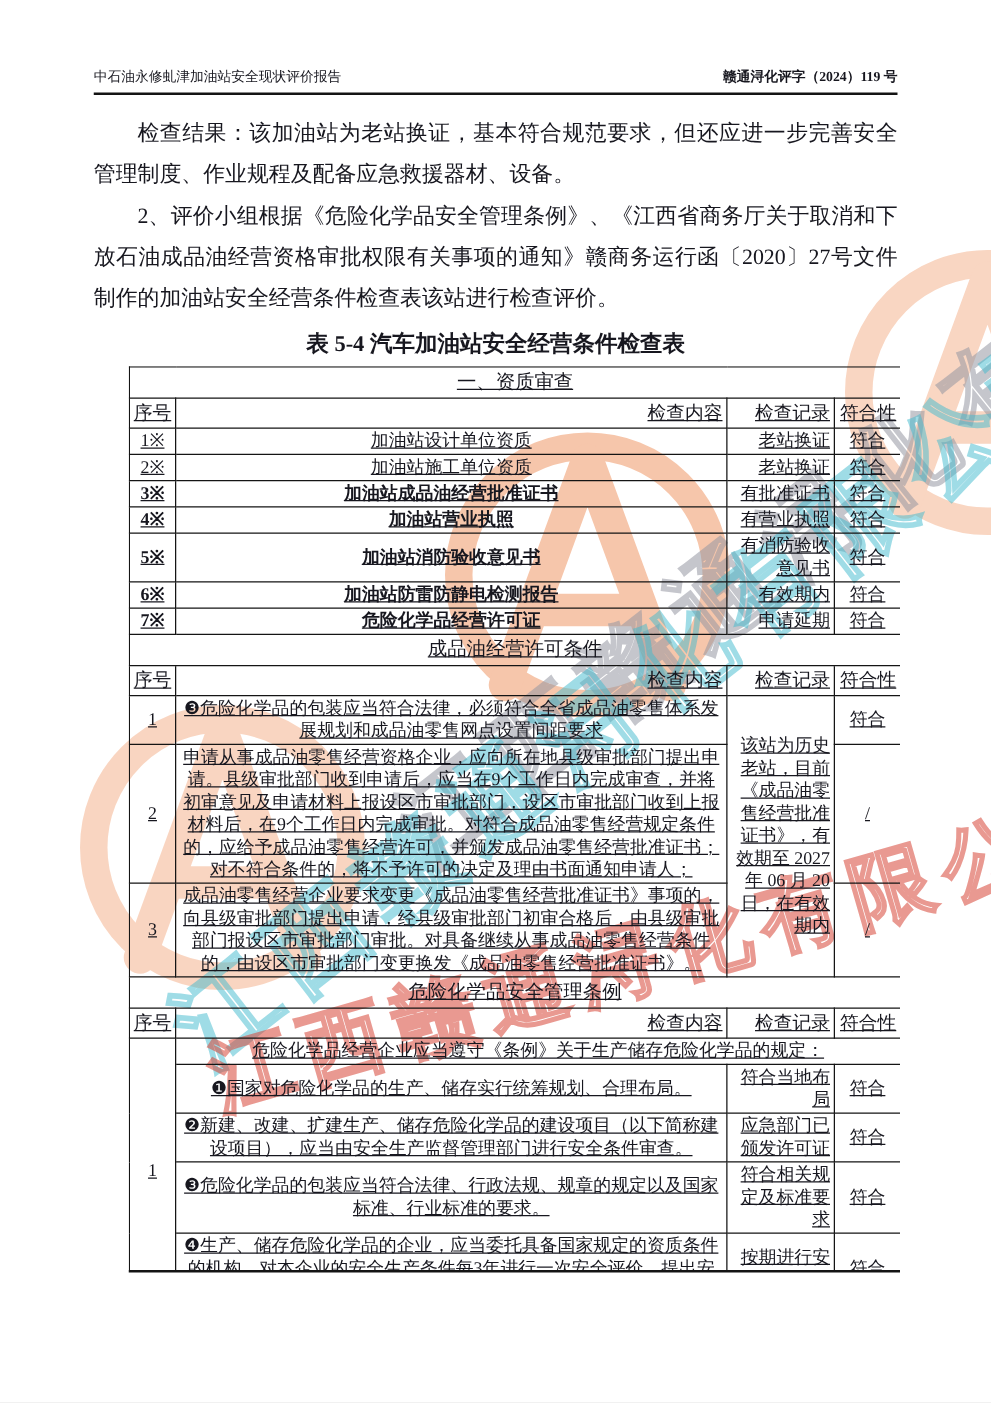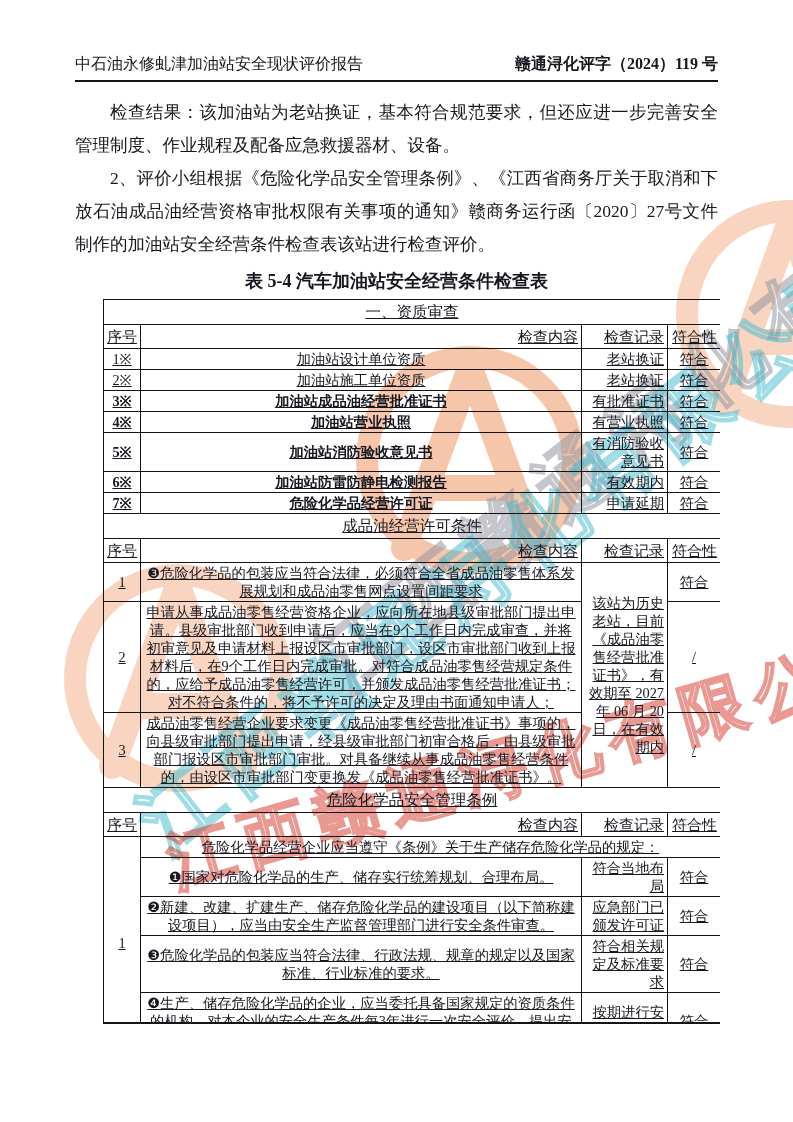--- a/index.html
+++ b/index.html
@@ -19,21 +19,21 @@
     color:transparent; transform-origin:left center;
   }
   .wm-gray { -webkit-text-stroke:2px rgba(150,152,162,0.55); font-size:78px; letter-spacing:14px; transform:rotate(-38deg); }
   .wm-cyan { -webkit-text-stroke:2px rgba(64,186,206,0.50); font-size:80px; letter-spacing:12px; transform:rotate(-38deg); }
   .wm-red  { -webkit-text-stroke:2px rgba(215,70,55,0.55);  font-size:66px; letter-spacing:10px; transform:rotate(-16deg); }
 
   
   .content { position:relative; z-index:1; padding:54px 75px 0 75px; }
   .doc-header {
     display:flex; justify-content:space-between; align-items:flex-end;
-    font-size:16px; padding-bottom:5px; border-bottom:2px solid #141414;
+    font-size:11px; padding-bottom:5px; border-bottom:2px solid #141414;
   }
   .doc-header .right { font-weight:bold; }
 
   .body-text { margin-top:14px; }
   .body-text p {
     margin:0; font-size:17.5px; line-height:33px; text-indent:2em; text-align:justify;
   }
 
   .tbl-title {
     text-align:center; font-weight:bold; font-size:18px; margin:8px 0 6px 0;

